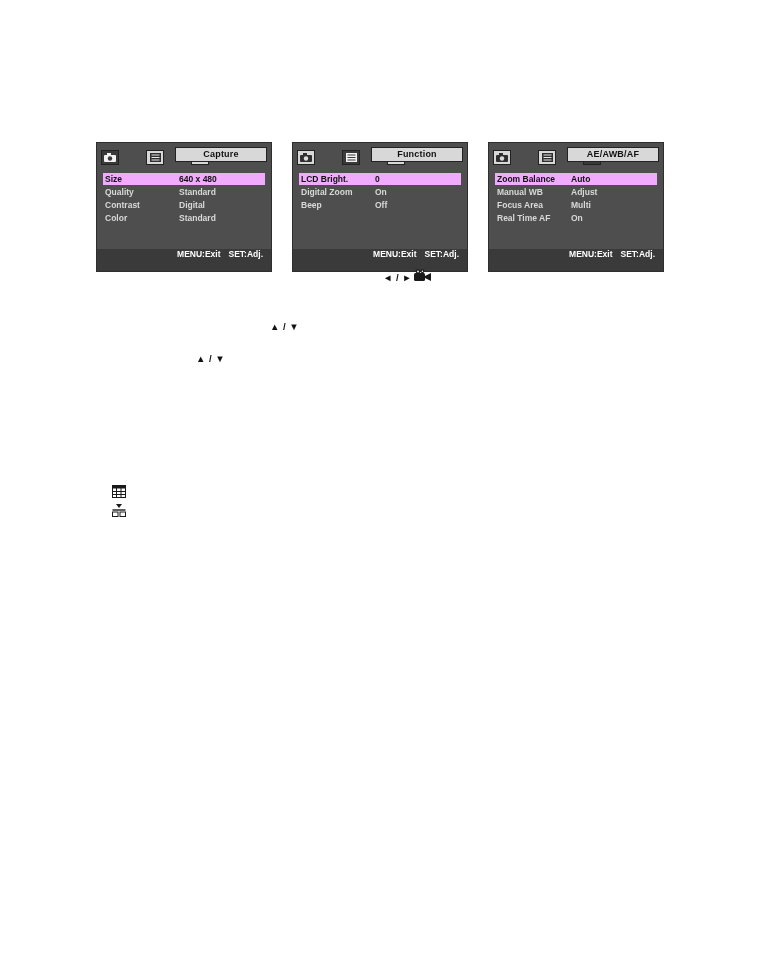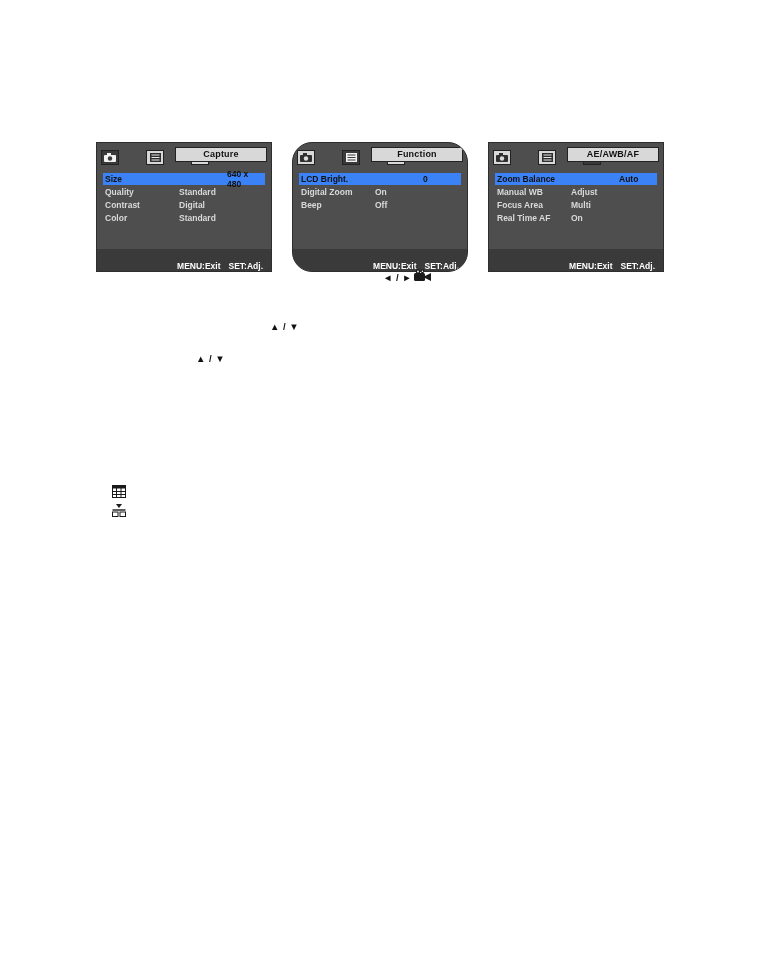--- a/index.html
+++ b/index.html
@@ -19,21 +19,21 @@
   .panel {
     position: absolute;
     width: 176px;
     height: 130px;
     background: #4e4e4e;
     border: 1px solid #2e2e2e;
     box-sizing: border-box;
     overflow: hidden;
   }
   .panel-1 { left: 96px;  top: 142px; }
-  .panel-2 { left: 292px; top: 142px; border-radius: 20px; }
+  .panel-2 { left: 292px; top: 142px; }
   .panel-3 { left: 488px; top: 142px; }
 
   .tabbar {
     position: relative;
     height: 20px;
     margin: 4px 4px 0 4px;
     display: flex;
     align-items: center;
     gap: 24px;
   }
@@ -78,39 +78,38 @@
     height: 12px;
     align-items: center;
     font-size: 8.5px;
     font-weight: bold;
     color: #d9d9d9;
     margin-bottom: 1px;
     padding: 0 2px;
     box-sizing: border-box;
   }
   .row.selected {
-    background: #3b82f6;
+    background: #f0abfc;
     color: #111;
-    gap: 48px;
   }
   .row .label { width: 74px; }
   .row .value { flex: 1; }
 
   .footer {
     position: absolute;
     left: 0;
     right: 0;
     bottom: 0;
     height: 22px;
     background: #3a3a3a;
     color: #ffffff;
     font-size: 8.5px;
     font-weight: bold;
     display: flex;
-    align-items: flex-end;
+    align-items: flex-start;
     justify-content: flex-end;
     padding-right: 8px;
     box-sizing: border-box;
   }
   .footer .f1 { margin-right: 8px; }
 
   
   .keyglyph {
     position: absolute;
     font-size: 9.5px;

